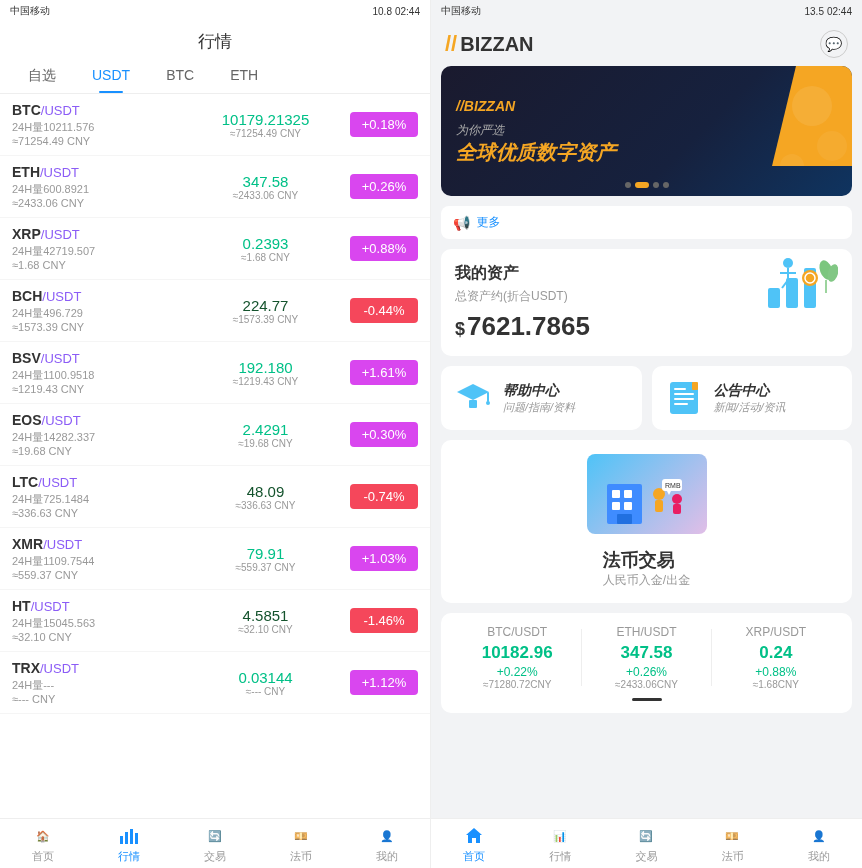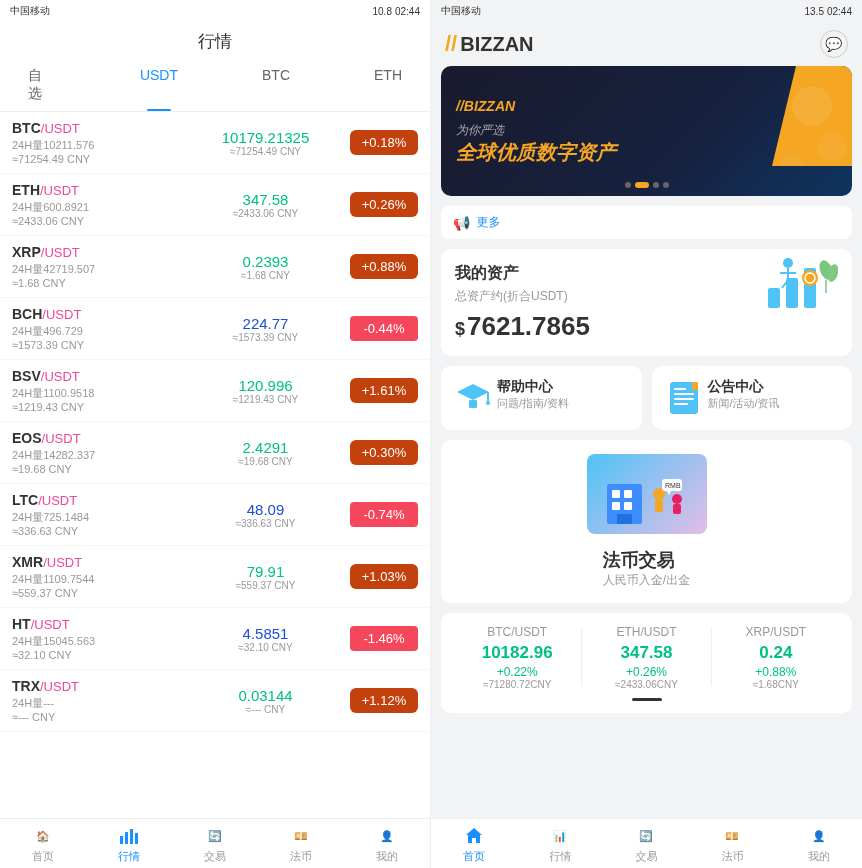--- a/index.html
+++ b/index.html
@@ -38,21 +38,20 @@
       font-size: 17px;
       font-weight: 500;
       padding: 8px 0 6px;
       color: #333;
     }
 
     .tabs-row {
       display: flex;
       border-bottom: 1px solid #eee;
       padding: 0 10px;
-      gap: 48px;
     }
 
     .tab-item {
       padding: 8px 18px;
       font-size: 14px;
       color: #666;
       cursor: pointer;
       position: relative;
     }
 
@@ -90,59 +89,59 @@
     }
 
     .market-pair {
       font-size: 14px;
       font-weight: 600;
       color: #333;
     }
 
     .market-pair span {
       font-weight: 400;
-      color: #ec4899;
+      color: #8b5cf6;
       font-size: 13px;
     }
 
     .market-sub {
       font-size: 11px;
       color: #999;
       margin-top: 2px;
     }
 
     .market-price {
       flex: 1;
       text-align: center;
     }
 
     .market-price .price-main {
       font-size: 15px;
       font-weight: 400;
     }
 
     .price-up { color: #00c087; }
-    .price-down { color: #1d4ed8; }
+    .price-down { color: #14532d; }
 
     .market-price .price-cny {
       font-size: 10px;
       color: #999;
     }
 
     .change-badge {
       width: 68px;
       text-align: center;
       padding: 5px 0;
       border-radius: 4px;
       font-size: 13px;
       font-weight: 500;
       color: #fff;
     }
 
-    .badge-up { background: #c2410c; border-radius: 6px; }
+    .badge-up { background: #d946ef; }
     .badge-down { background: #f5475b; }
 
     
     .bottom-nav {
       display: flex;
       border-top: 1px solid #eee;
       padding: 6px 0 4px;
       background: #fff;
     }
 
@@ -361,22 +360,23 @@
       gap: 10px;
       margin: 0 10px 10px;
     }
 
     .card-item {
       flex: 1;
       background: #fff;
       border-radius: 10px;
       padding: 12px;
       display: flex;
-      align-items: flex-start;
-      gap: 4px;
+      align-items: center;
+      gap: 10px;
+      font-style: italic;
     }
 
     .card-icon {
       width: 40px;
       height: 40px;
       display: flex;
       align-items: center;
       justify-content: center;
       font-size: 24px;
     }
@@ -571,21 +571,21 @@
       </div>
       <div class="change-badge badge-down">-0.44%</div>
     </div>
 
     <div class="market-row">
       <div class="market-info">
         <div class="market-pair">BSV<span>/USDT</span></div>
         <div class="market-sub">24H量1100.9518<br><span>≈1219.43 CNY</span></div>
       </div>
       <div class="market-price">
-        <div class="price-main price-up">120.996</div>
+        <div class="price-main price-up">192.180</div>
         <div class="price-cny">≈1219.43 CNY</div>
       </div>
       <div class="change-badge badge-up">+1.61%</div>
     </div>
 
     <div class="market-row">
       <div class="market-info">
         <div class="market-pair">EOS<span>/USDT</span></div>
         <div class="market-sub">24H量14282.337<br><span>≈19.68 CNY</span></div>
       </div>

